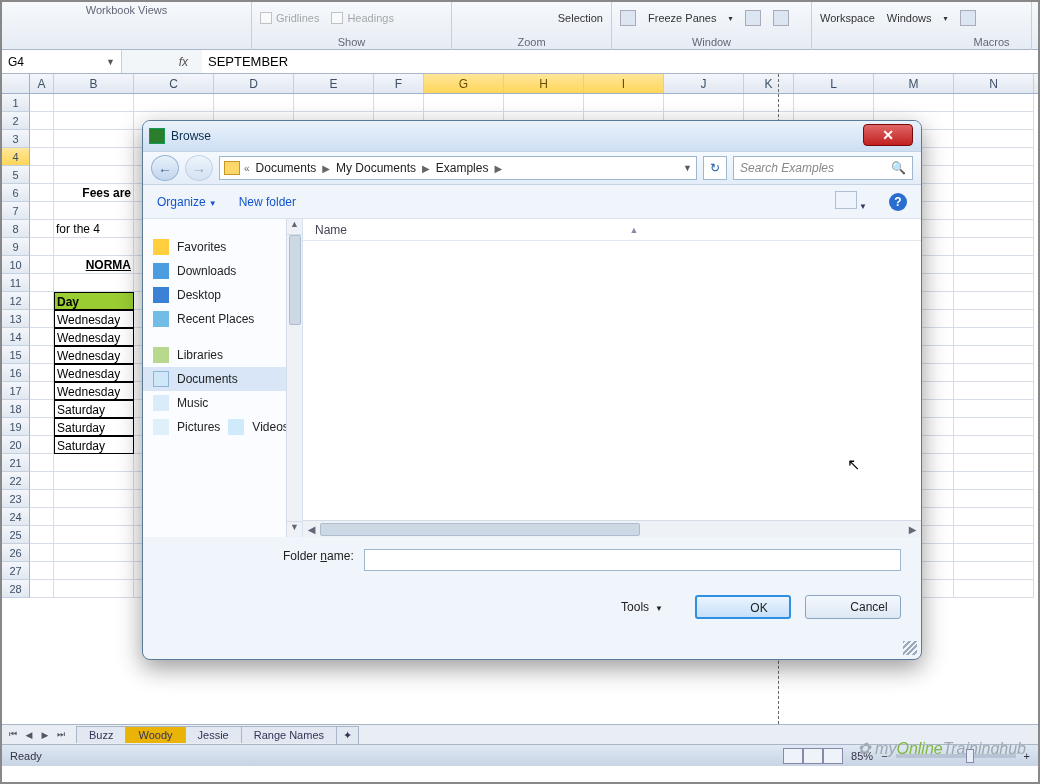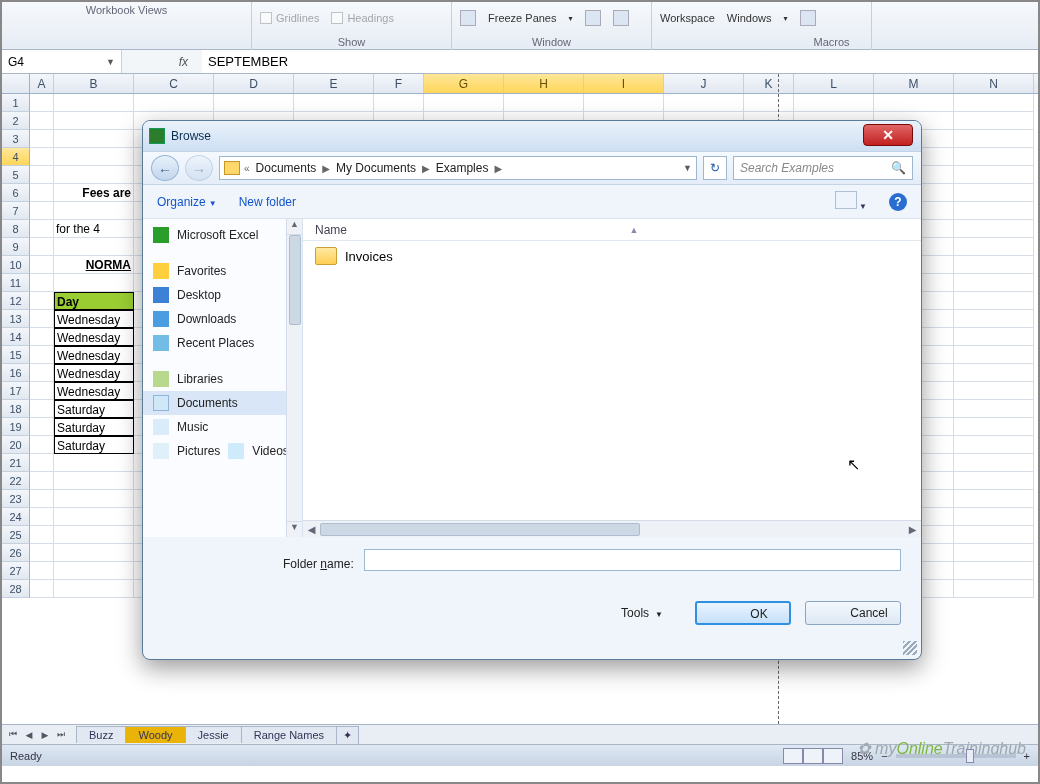--- a/index.html
+++ b/index.html
@@ -112,21 +112,21 @@
 .dlg-list .hdr .sort { margin: 0 auto; color: #88a; font-size: 9px; }
 .file-item { display: flex; align-items: center; gap: 8px; padding: 6px 12px; font-size: 13px; }
 .folder-ico-lg { width: 22px; height: 18px; background: linear-gradient(to bottom, #ffe9a3, #ffcf54); border: 1px solid #caa033; border-radius: 2px; }
 .dlg-list-hscroll { position: absolute; bottom: 0; left: 0; right: 0; height: 17px; background: #eef2f7; border-top: 1px solid #d3dce7; display: flex; align-items: center; }
 .dlg-list-hscroll .lft, .dlg-list-hscroll .rgt { width: 17px; text-align: center; color: #667; font-size: 10px; }
 .dlg-list-hscroll .rgt { margin-left: auto; }
 .dlg-list-hscroll .track { flex: 1; position: relative; height: 100%; }
 .dlg-list-hscroll .hthumb { position: absolute; left: 0; width: 320px; height: 13px; top: 2px; background: #cdd8e5; border: 1px solid #aebdd0; border-radius: 2px; }
 
 .dlg-footer { padding: 12px 20px; }
-.folder-row { display: flex; align-items: flex-end; gap: 10px; margin-bottom: 30px; padding-left: 120px; }
+.folder-row { display: flex; align-items: flex-start; gap: 10px; margin-bottom: 24px; padding-left: 120px; }
 .folder-row label { font-size: 12px; color: #222; }
 .folder-row .underline-n { text-decoration: underline; }
 .folder-input { flex: 1; height: 22px; border: 1px solid #9fb6d1; background: #fff; padding: 0 4px; }
 .dlg-buttons { display: flex; justify-content: flex-end; align-items: center; gap: 14px; }
 .tools-lnk { font-size: 12px; color: #222; margin-right: 18px; }
 .tools-lnk .dd { font-size: 8px; margin-left: 6px; }
 .dlg-btn { width: 96px; height: 24px; border: 1px solid #8aa5c4; background: linear-gradient(to bottom, #f4f8fd, #dde8f4); font-size: 12px; color: #222; border-radius: 3px; text-align: center; line-height: 22px; padding-left: 32px; }
 .dlg-btn.primary { border: 2px solid #2f8fe0; background: linear-gradient(to bottom, #eaf4ff, #c6e0fa); }
 
 .cursor-arrow { position: absolute; left: 704px; top: 334px; font-size: 16px; color: #000; z-index: 50; pointer-events: none; }
@@ -144,20 +144,26 @@
       <span class="chk">
           <span class="box"></span>
           <span>Gridlines</span>
         </span>
       <span class="chk">
           <span class="box"></span>
           <span>Headings</span>
         </span>
     </div>
     <div class="label">Show</div>
+  </div>
+  <div class="ribbon-group" style="width:160px">
+    <div class="items" style="justify-content:flex-end;width:100%">
+        <span>Selection</span>
+      </div>
+    <div class="label">Zoom</div>
   </div>
   <div class="ribbon-group" style="width:200px">
     <div class="items">
       <span class="ribbon-tinyicon"></span>
       <span>Freeze Panes</span>
         <span style="font-size:8px">▾</span>
       <span class="ribbon-tinyicon"></span>
       <span class="ribbon-tinyicon"></span>
     </div>
     <div class="label">Window</div>
@@ -748,36 +754,32 @@
   </div>
   <div class="dlg-toolbar">
     <span class="lnk"><span>Organize</span><span class="dd">▼</span></span>
     <span class="lnk">New folder</span>
     <span class="spacer"></span>
     <span><span class="view-ico"></span><span class="view-dd">▼</span></span>
     <span class="help-ico">?</span>
   </div>
   <div class="dlg-body">
     <div class="dlg-sidebar">
-      <div class="sb-item">
-          <span class="sb-ico excel"></span>
-          <span>Microsoft Excel</span>
-        </div>
       <div style="height:12px"></div>
       <div class="sb-item group">
           <span class="sb-ico star"></span>
           <span>Favorites</span>
         </div>
       <div class="sb-item">
+          <span class="sb-ico download"></span>
+          <span>Downloads</span>
+        </div>
+      <div class="sb-item">
           <span class="sb-ico desktop"></span>
           <span>Desktop</span>
-        </div>
-      <div class="sb-item">
-          <span class="sb-ico download"></span>
-          <span>Downloads</span>
         </div>
       <div class="sb-item">
           <span class="sb-ico recent"></span>
           <span>Recent Places</span>
         </div>
       <div style="height:12px"></div>
       <div class="sb-item group">
           <span class="sb-ico lib"></span>
           <span>Libraries</span>
         </div>
@@ -799,24 +801,20 @@
         <div class="up">▲</div>
         <div class="thumb"></div>
         <div class="down">▼</div>
       </div>
     </div>
     <div class="dlg-list">
       <div class="hdr">
         <span>Name</span>
         <span class="sort">▲</span>
       </div>
-      <div class="file-item">
-        <span class="folder-ico-lg"></span>
-        <span>Invoices</span>
-      </div>
       <div class="dlg-list-hscroll">
         <span class="lft">◀</span>
         <div class="track">
             <div class="hthumb"></div>
           </div>
         <span class="rgt">▶</span>
       </div>
     </div>
   </div>
   <div class="dlg-footer">

